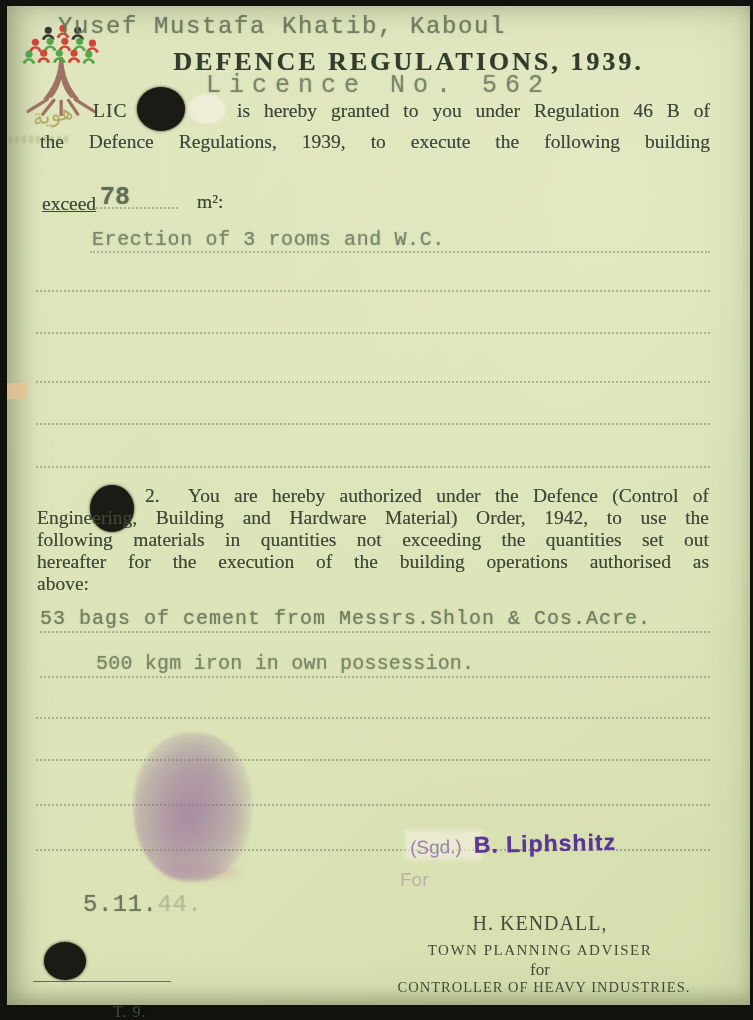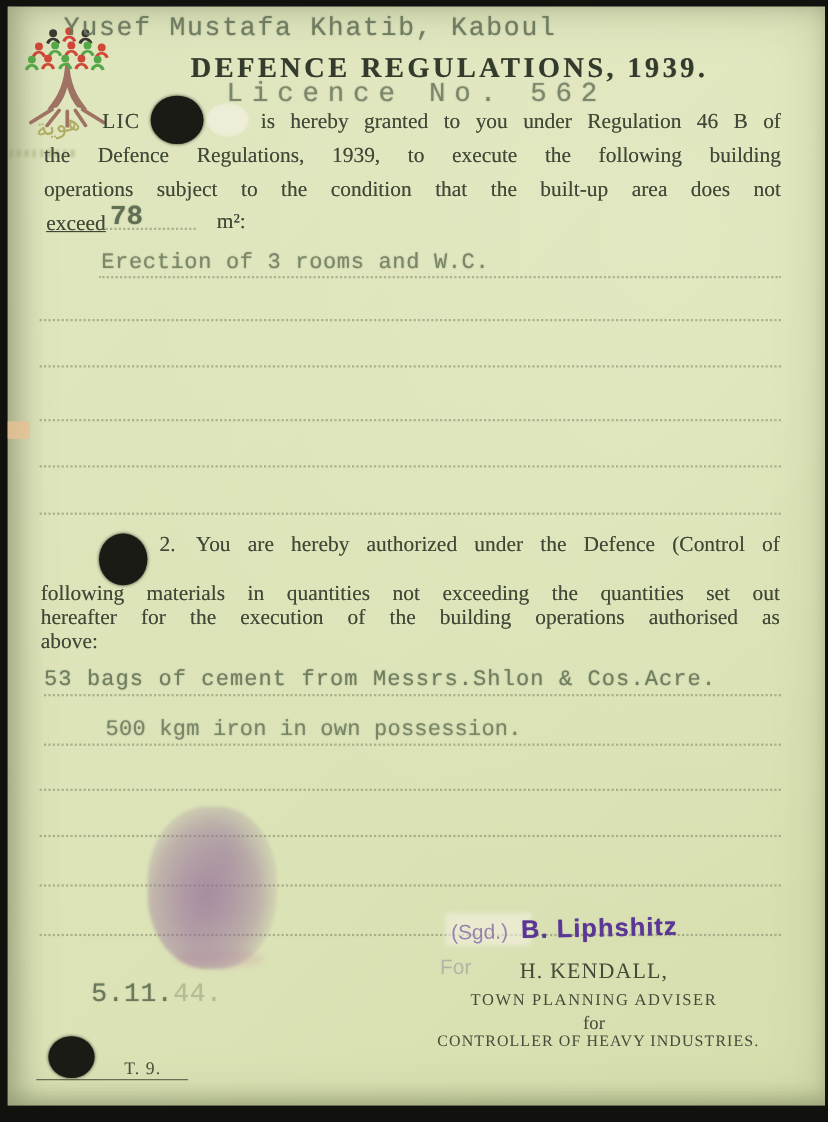--- a/index.html
+++ b/index.html
@@ -17,21 +17,21 @@
   .just{text-align:justify;text-align-last:justify;}
   .typed{font-family:"Liberation Mono","DejaVu Sans Mono",monospace;line-height:1.05;
          text-shadow:0 0 1.2px rgba(110,125,95,.8);}
   .title{font-weight:bold;font-size:26px;letter-spacing:3px;color:#333b2c;
          text-shadow:.4px .4px 0 rgba(51,59,44,.5);}
   .rule{height:0;border-top:2px dotted rgba(96,106,78,.42);}
   .holepunch{background:#1b1b15;border-radius:50%;box-shadow:0 0 3px rgba(25,25,15,.9);}
   .stampname{font-family:"Liberation Sans",sans-serif;font-weight:bold;font-size:23px;
              color:#5b3795;letter-spacing:1px;text-shadow:0 0 .8px rgba(91,55,149,.8);}
   .sgd{font-family:"Liberation Sans",sans-serif;font-size:19px;color:rgba(126,94,166,.75);}
-  .smallcaps{font-family:"Liberation Serif",serif;color:#434c39;}
+  .smallcaps{font-family:"Liberation Serif",serif;color:#434c39;margin-top:40px;}
   .fingerprint{background:
       radial-gradient(ellipse at 45% 55%, rgba(147,103,150,.55), rgba(147,103,150,.28) 52%, transparent 74%),
       radial-gradient(ellipse at 60% 28%, rgba(135,104,152,.32), transparent 68%),
       radial-gradient(ellipse at 35% 80%, rgba(150,110,158,.30), transparent 70%);
       filter:blur(1.6px);border-radius:46%;}
   .artifact{pointer-events:none;}
 </style>
 </head>
 <body>
 
@@ -83,38 +83,38 @@
   <div class="abs typed" style="left:58px;top:14px;font-size:24px;letter-spacing:1.6px;color:rgba(104,117,92,.82);">Yusef Mustafa Khatib, Kaboul</div>
 
   <div class="abs title" style="left:0;top:47px;width:753px;text-align:center;margin-left:32px;">DEFENCE REGULATIONS, 1939.</div>
   <div class="abs typed" style="left:206px;top:73px;font-size:25px;letter-spacing:8px;color:rgba(104,117,92,.55);">Licence No. 562</div>
 
   <span class="abs printed" style="left:93px;top:100px;letter-spacing:1px;">LIC</span>
   <div class="abs holepunch" style="left:137px;top:87px;width:48px;height:44px;"></div>
   <div class="abs artifact" style="left:188px;top:94px;width:38px;height:30px;background:rgba(243,241,227,.7);filter:blur(1px);border-radius:50%;"></div>
   <div class="abs printed just" style="left:237px;right:43px;top:100px;">is hereby granted to you under Regulation 46 B of</div>
   <div class="abs printed just" style="left:40px;right:43px;top:131px;">the Defence Regulations, 1939, to execute the following building</div>
-  <div class="abs printed just" style="left:40px;right:43px;top:162px;">operations subject to the condition that the built-up area does not</div>
   <span class="abs printed" style="left:42px;top:193px;text-decoration:underline;">exceed</span>
   <div class="abs rule" style="left:88px;width:90px;top:207px;"></div>
   <span class="abs typed" style="left:100px;top:185px;font-size:25px;font-weight:bold;color:rgba(92,106,80,.9);">78</span>
   <span class="abs printed" style="left:197px;top:191px;">m²:</span>
 
   <div class="abs typed" style="left:92px;top:229px;font-size:20px;letter-spacing:.6px;color:rgba(116,129,99,.8);">Erection of 3 rooms and W.C.</div>
 
   <div class="abs rule" style="left:90px;right:43px;top:251px;"></div>
   <div class="abs rule" style="left:36px;right:43px;top:290px;"></div>
   <div class="abs rule" style="left:36px;right:43px;top:332px;"></div>
   <div class="abs rule" style="left:36px;right:43px;top:381px;"></div>
   <div class="abs rule" style="left:36px;right:43px;top:423px;"></div>
   <div class="abs rule" style="left:36px;right:43px;top:466px;"></div>
 
   <div class="abs holepunch" style="left:90px;top:485px;width:44px;height:47px;"></div>
   <span class="abs printed" style="left:145px;top:485px;">2.</span>
-  <div class="abs printed just" style="left:178px;right:44px;top:485px;">You are hereby authorized under the Defence (Control of</div>
+  <div class="abs printed just" style="left:188px;right:44px;top:485px;">You are hereby authorized under the Defence (Control of</div>
+  <div class="abs printed just" style="left:37px;right:44px;top:507px;">Engineering, Building and Hardware Material) Order, 1942, to use the</div>
   <div class="abs printed just" style="left:37px;right:44px;top:529px;">following materials in quantities not exceeding the quantities set out</div>
   <div class="abs printed just" style="left:37px;right:44px;top:551px;">hereafter for the execution of the building operations authorised as</div>
   <div class="abs printed" style="left:37px;top:573px;">above:</div>
 
   <div class="abs typed" style="left:40px;top:608px;font-size:20px;letter-spacing:1px;color:rgba(106,120,92,.85);">53 bags of cement from Messrs.Shlon &amp; Cos.Acre.</div>
   <div class="abs rule" style="left:40px;right:43px;top:631px;"></div>
   <div class="abs typed" style="left:96px;top:653px;font-size:20px;letter-spacing:.2px;color:rgba(112,126,97,.75);">500 kgm iron in own possession.</div>
   <div class="abs rule" style="left:40px;right:43px;top:676px;"></div>
 
   <div class="abs rule" style="left:36px;right:43px;top:717px;"></div>

